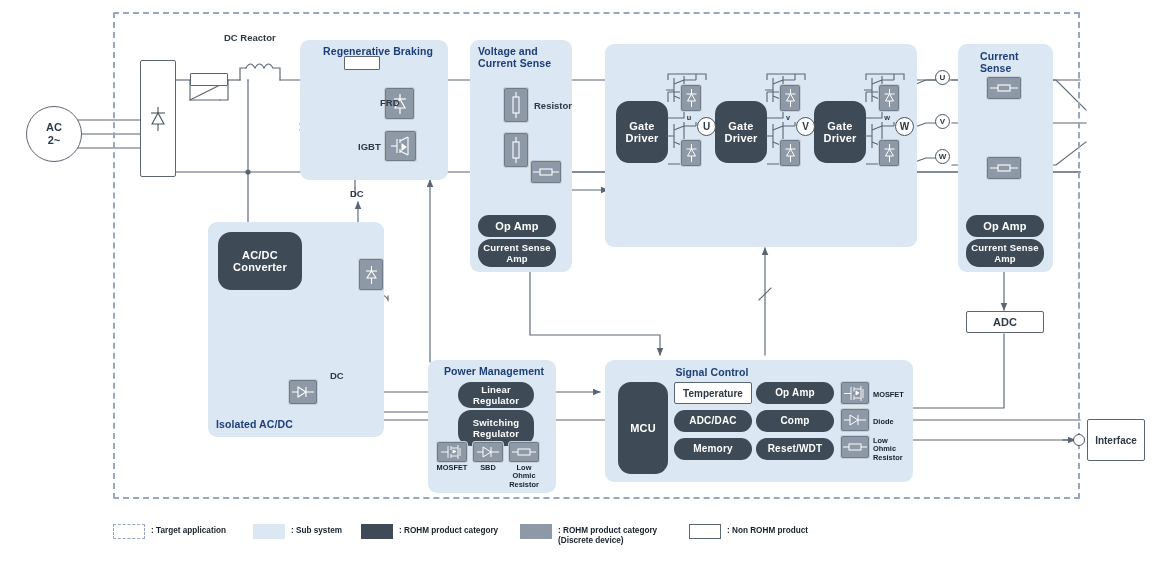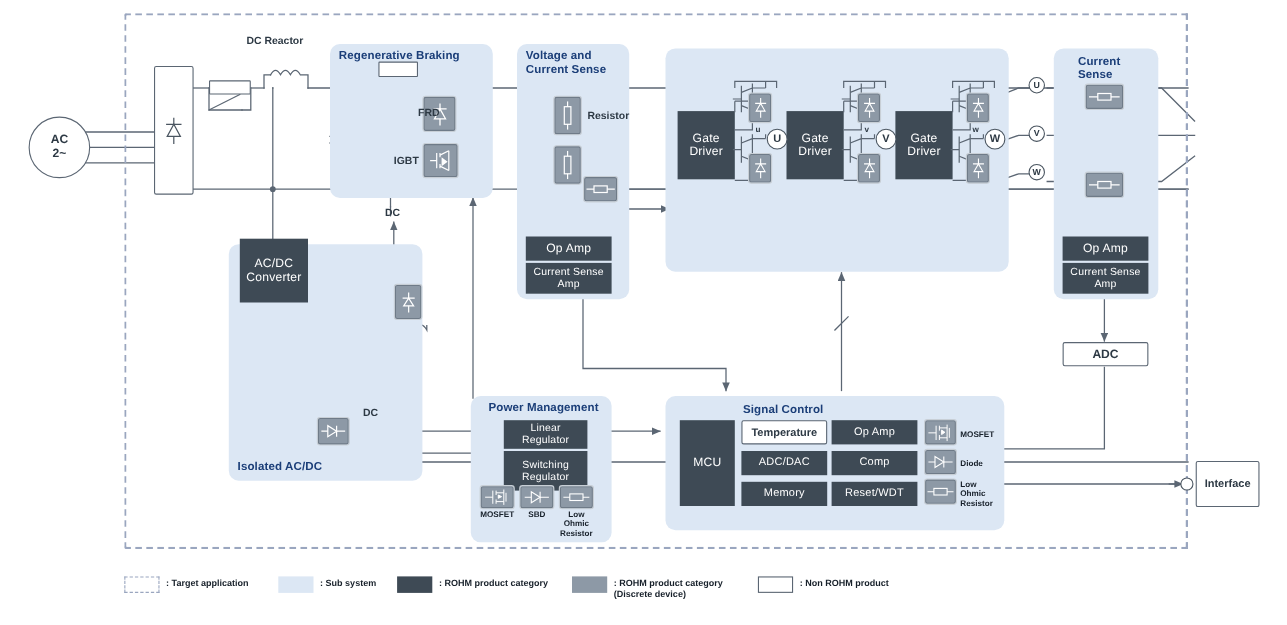--- a/index.html
+++ b/index.html
@@ -12,23 +12,23 @@
 
   
   .target-frame{border:2px dashed #9aa6bf;border-radius:2px;background:transparent;}
 
   
   .subsys{background:#dce7f4;border-radius:9px;}
   .subsys-title{position:absolute;color:#1b3e78;font-weight:bold;font-size:10.5px;
                 line-height:12px;letter-spacing:0.1px;}
 
   
-  .rohm{background:#3e4a55;color:#ffffff;border-radius:0;display:flex;
+  .rohm{background:#3e4a55;color:#ffffff;border-radius:13px;display:flex;
         align-items:center;justify-content:center;text-align:center;
-        font-weight:normal;font-size:11px;line-height:12.5px;letter-spacing:0.2px;}
+        font-weight:bold;font-size:11px;line-height:12.5px;letter-spacing:0.2px;}
   .rohm.sm{font-size:9.5px;line-height:11px;}
 
   
   .disc{background:#8d99a6;border:1.5px solid #c8cfd6;border-radius:3px;
         display:flex;align-items:center;justify-content:center;
         box-shadow:0 0 0 1px #6f7b88 inset;}
 
   
   .nonrohm{background:#ffffff;border:1.2px solid #5b6673;border-radius:2px;
            display:flex;align-items:center;justify-content:center;
@@ -226,21 +226,21 @@
         <path d="M6,9 H20"></path>
       </g>
     </svg>
   </div>
 
   <div class="abs nonrohm" style="left:190px;top:73px;width:38px;height:13px;border-radius:1px;"></div>
 
   <div class="plain-label" style="left:224px;top:32px;">DC Reactor</div>
 
   <div class="abs subsys" style="left:300px;top:40px;width:148px;height:140px;"></div>
-  <div class="subsys-title" style="left:308px;top:45px;width:140px;">Regenerative Braking</div>
+  <div class="subsys-title" style="left:308px;top:45px;width:140px;text-align:center;">Regenerative Braking</div>
 
   <div class="abs nonrohm" style="left:344px;top:56px;width:36px;height:14px;border-radius:1px;"></div>
 
   <div class="abs disc" style="left:384px;top:87px;width:31px;height:33px;">
     <svg width="18" height="24" viewBox="0 0 18 24">
       <g stroke="#ffffff" stroke-width="1.2" fill="none">
         <path d="M9,2 V22"></path>
         <path d="M4,16 L14,16 L9,7 Z" fill="#8d99a6"></path>
         <path d="M3,7 H15"></path>
       </g>
@@ -449,21 +449,21 @@
 
   <div class="abs nonrohm" style="left:966px;top:311px;width:78px;height:22px;">ADC</div>
 
 
   <div class="abs circ" style="left:1073px;top:434px;width:12px;height:12px;"></div>
   <div class="abs nonrohm" style="left:1087px;top:419px;width:58px;height:42px;font-size:10px;">Interface</div>
 
   <div class="abs subsys" style="left:208px;top:222px;width:176px;height:215px;"></div>
   <div class="subsys-title" style="left:216px;top:418px;width:168px;">Isolated AC/DC</div>
 
-  <div class="abs rohm" style="left:218px;top:217px;width:62px;height:58px;white-space:pre-line;">AC/DC
+  <div class="abs rohm" style="left:218px;top:232px;width:84px;height:58px;white-space:pre-line;">AC/DC
 Converter</div>
 
   <div class="abs disc" style="left:358px;top:258px;width:26px;height:33px;">
     <svg width="15" height="22" viewBox="0 0 15 22">
       <g stroke="#ffffff" stroke-width="1.1" fill="none">
           <path d="M7.5,2 V20"></path>
           <path d="M3,14 L12,14 L7.5,7 Z" fill="#8d99a6"></path>
           <path d="M2,7 H13"></path>
         </g>
     </svg>
@@ -516,21 +516,21 @@
   </div>
   <div class="tiny-label" style="left:432px;top:464px;width:40px;">MOSFET</div>
   <div class="tiny-label" style="left:468px;top:464px;width:40px;">SBD</div>
   <div class="tiny-label" style="left:504px;top:464px;width:40px;white-space:pre-line;">Low
 Ohmic
 Resistor</div>
 
   <div class="abs subsys" style="left:605px;top:360px;width:308px;height:122px;"></div>
   <div class="subsys-title" style="left:612px;top:366px;width:200px;text-align:center;">Signal Control</div>
 
-  <div class="abs rohm" style="left:618px;top:382px;width:50px;height:78px;">MCU</div>
+  <div class="abs rohm" style="left:618px;top:382px;width:50px;height:92px;">MCU</div>
 
   <div class="abs nonrohm" style="left:674px;top:382px;width:78px;height:22px;font-size:10px;">Temperature</div>
   <div class="abs rohm" style="left:674px;top:410px;width:78px;height:22px;font-size:10px;">ADC/DAC</div>
   <div class="abs rohm" style="left:674px;top:438px;width:78px;height:22px;font-size:10px;">Memory</div>
 
   <div class="abs rohm" style="left:756px;top:382px;width:78px;height:22px;font-size:10px;">Op Amp</div>
   <div class="abs rohm" style="left:756px;top:410px;width:78px;height:22px;font-size:10px;">Comp</div>
   <div class="abs rohm" style="left:756px;top:438px;width:78px;height:22px;font-size:10px;">Reset/WDT</div>
 
   <div class="abs disc" style="left:840px;top:381px;width:30px;height:24px;">

